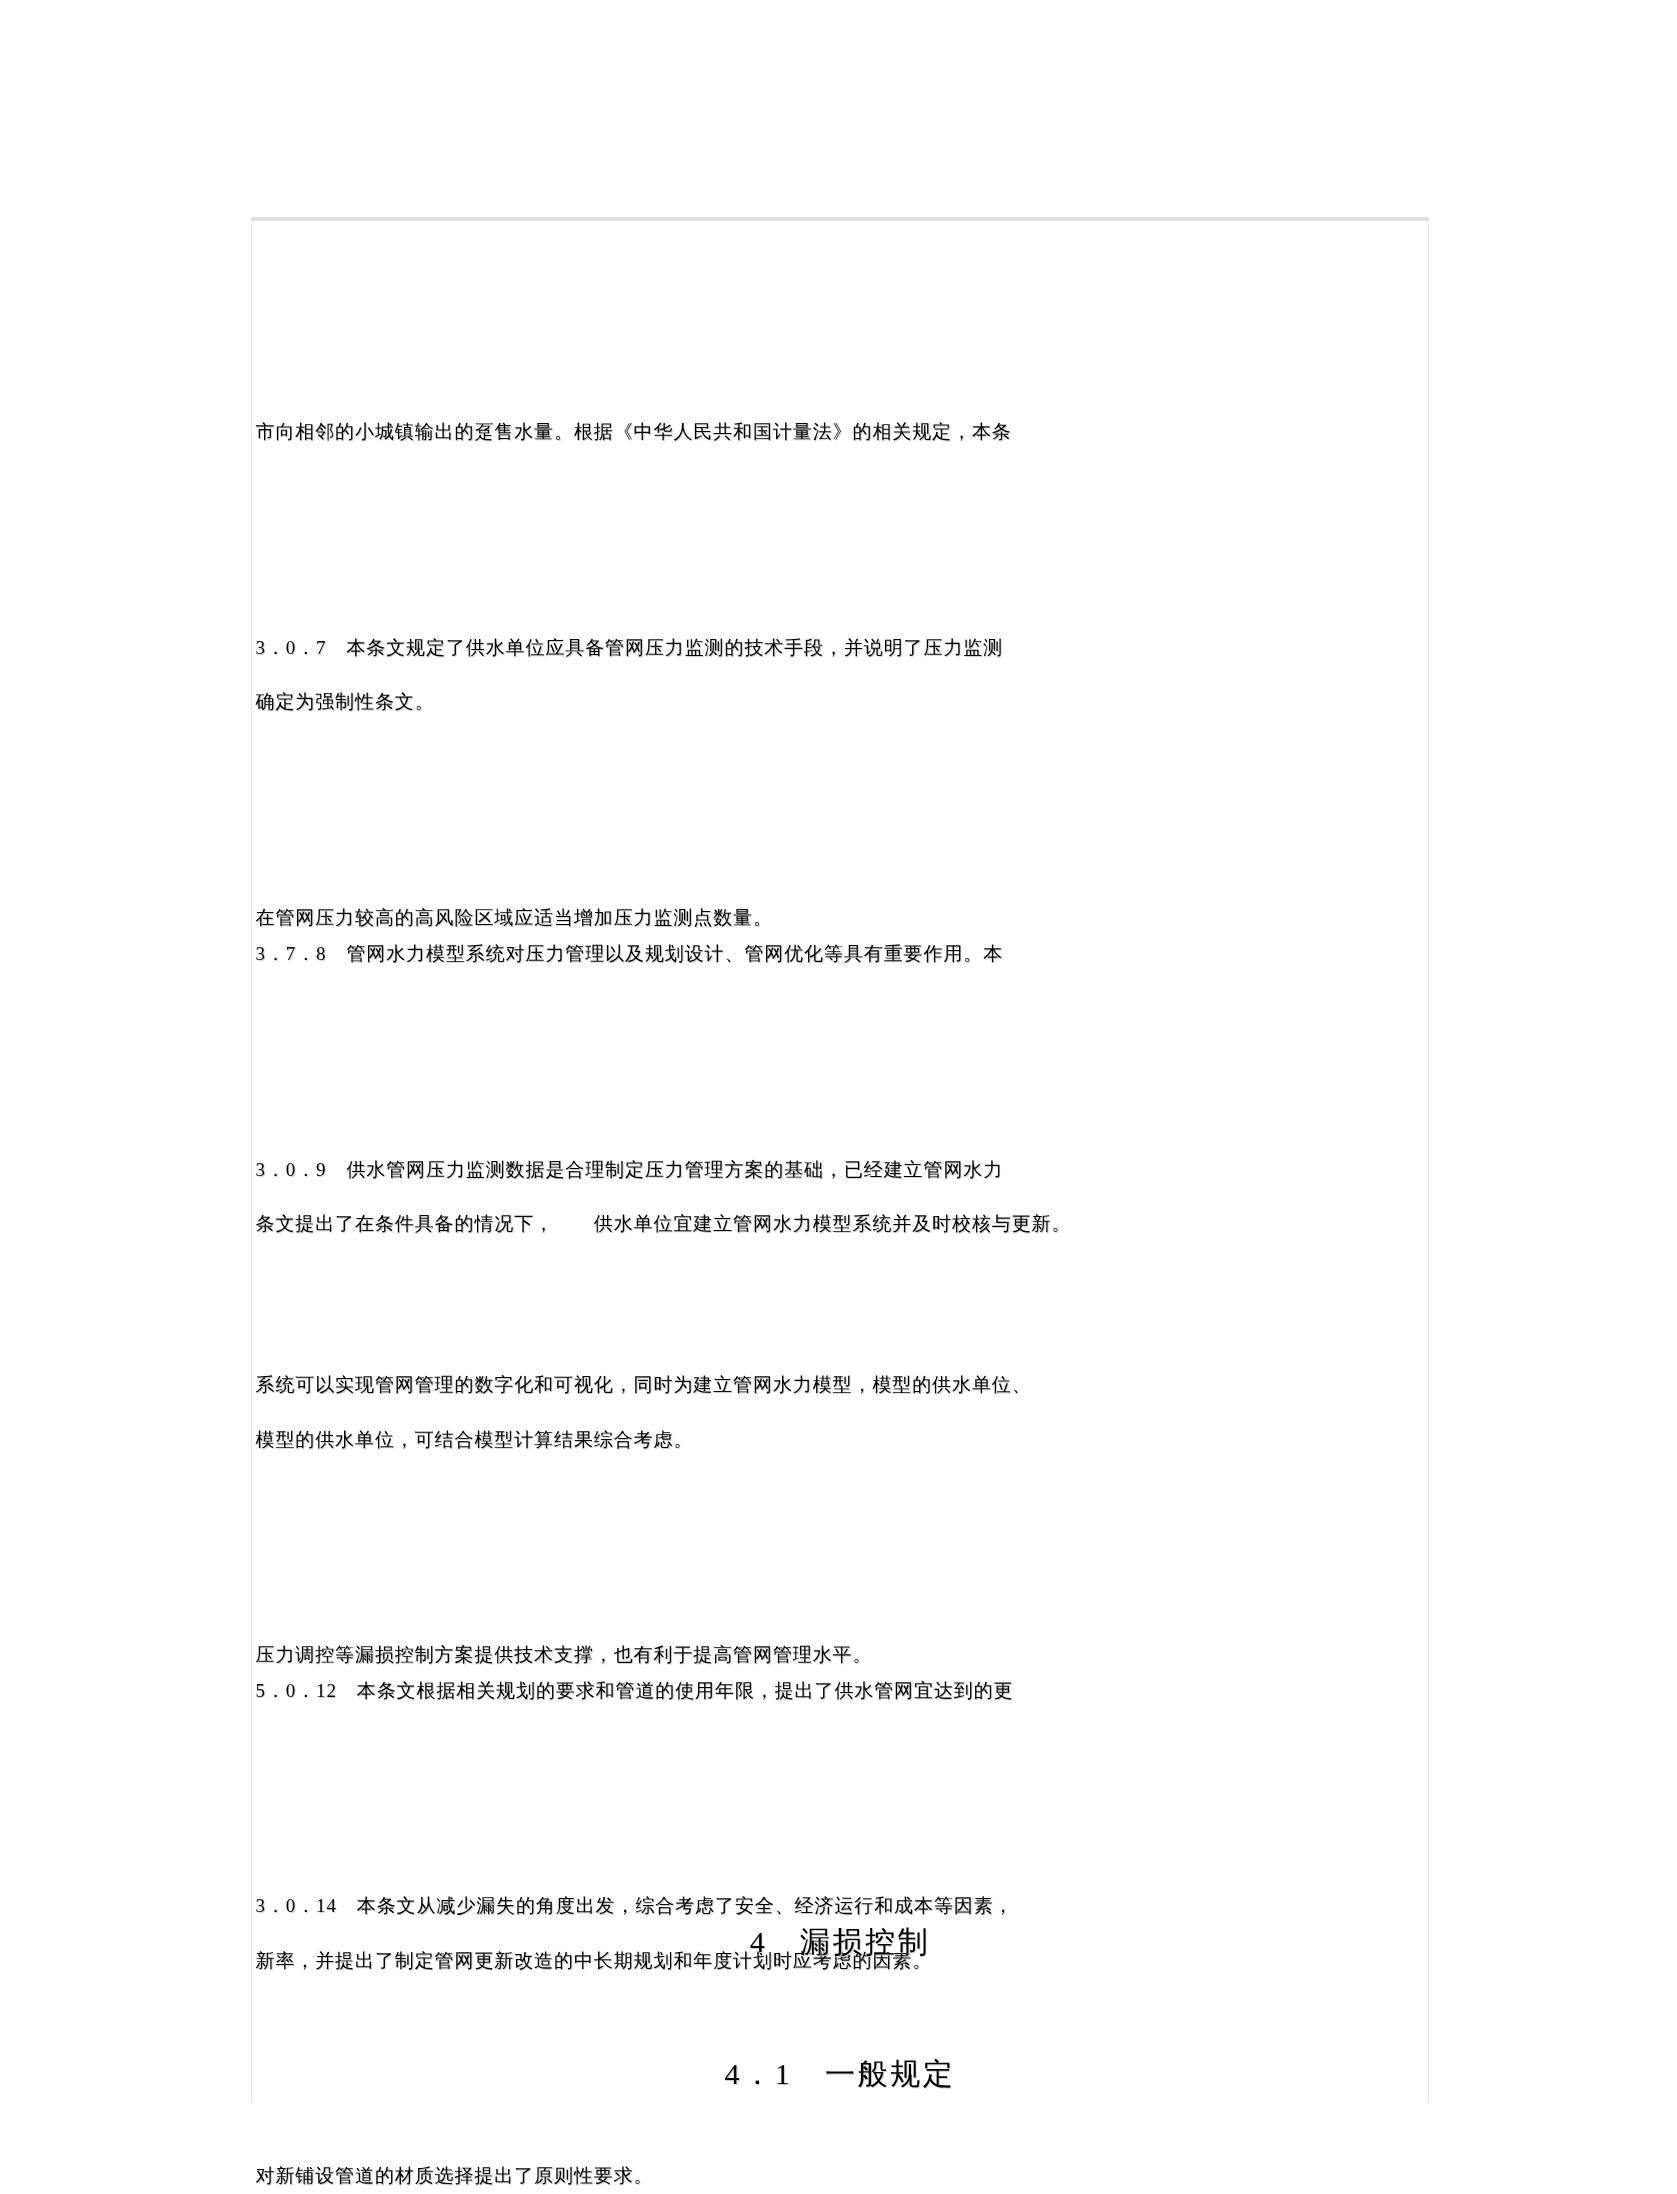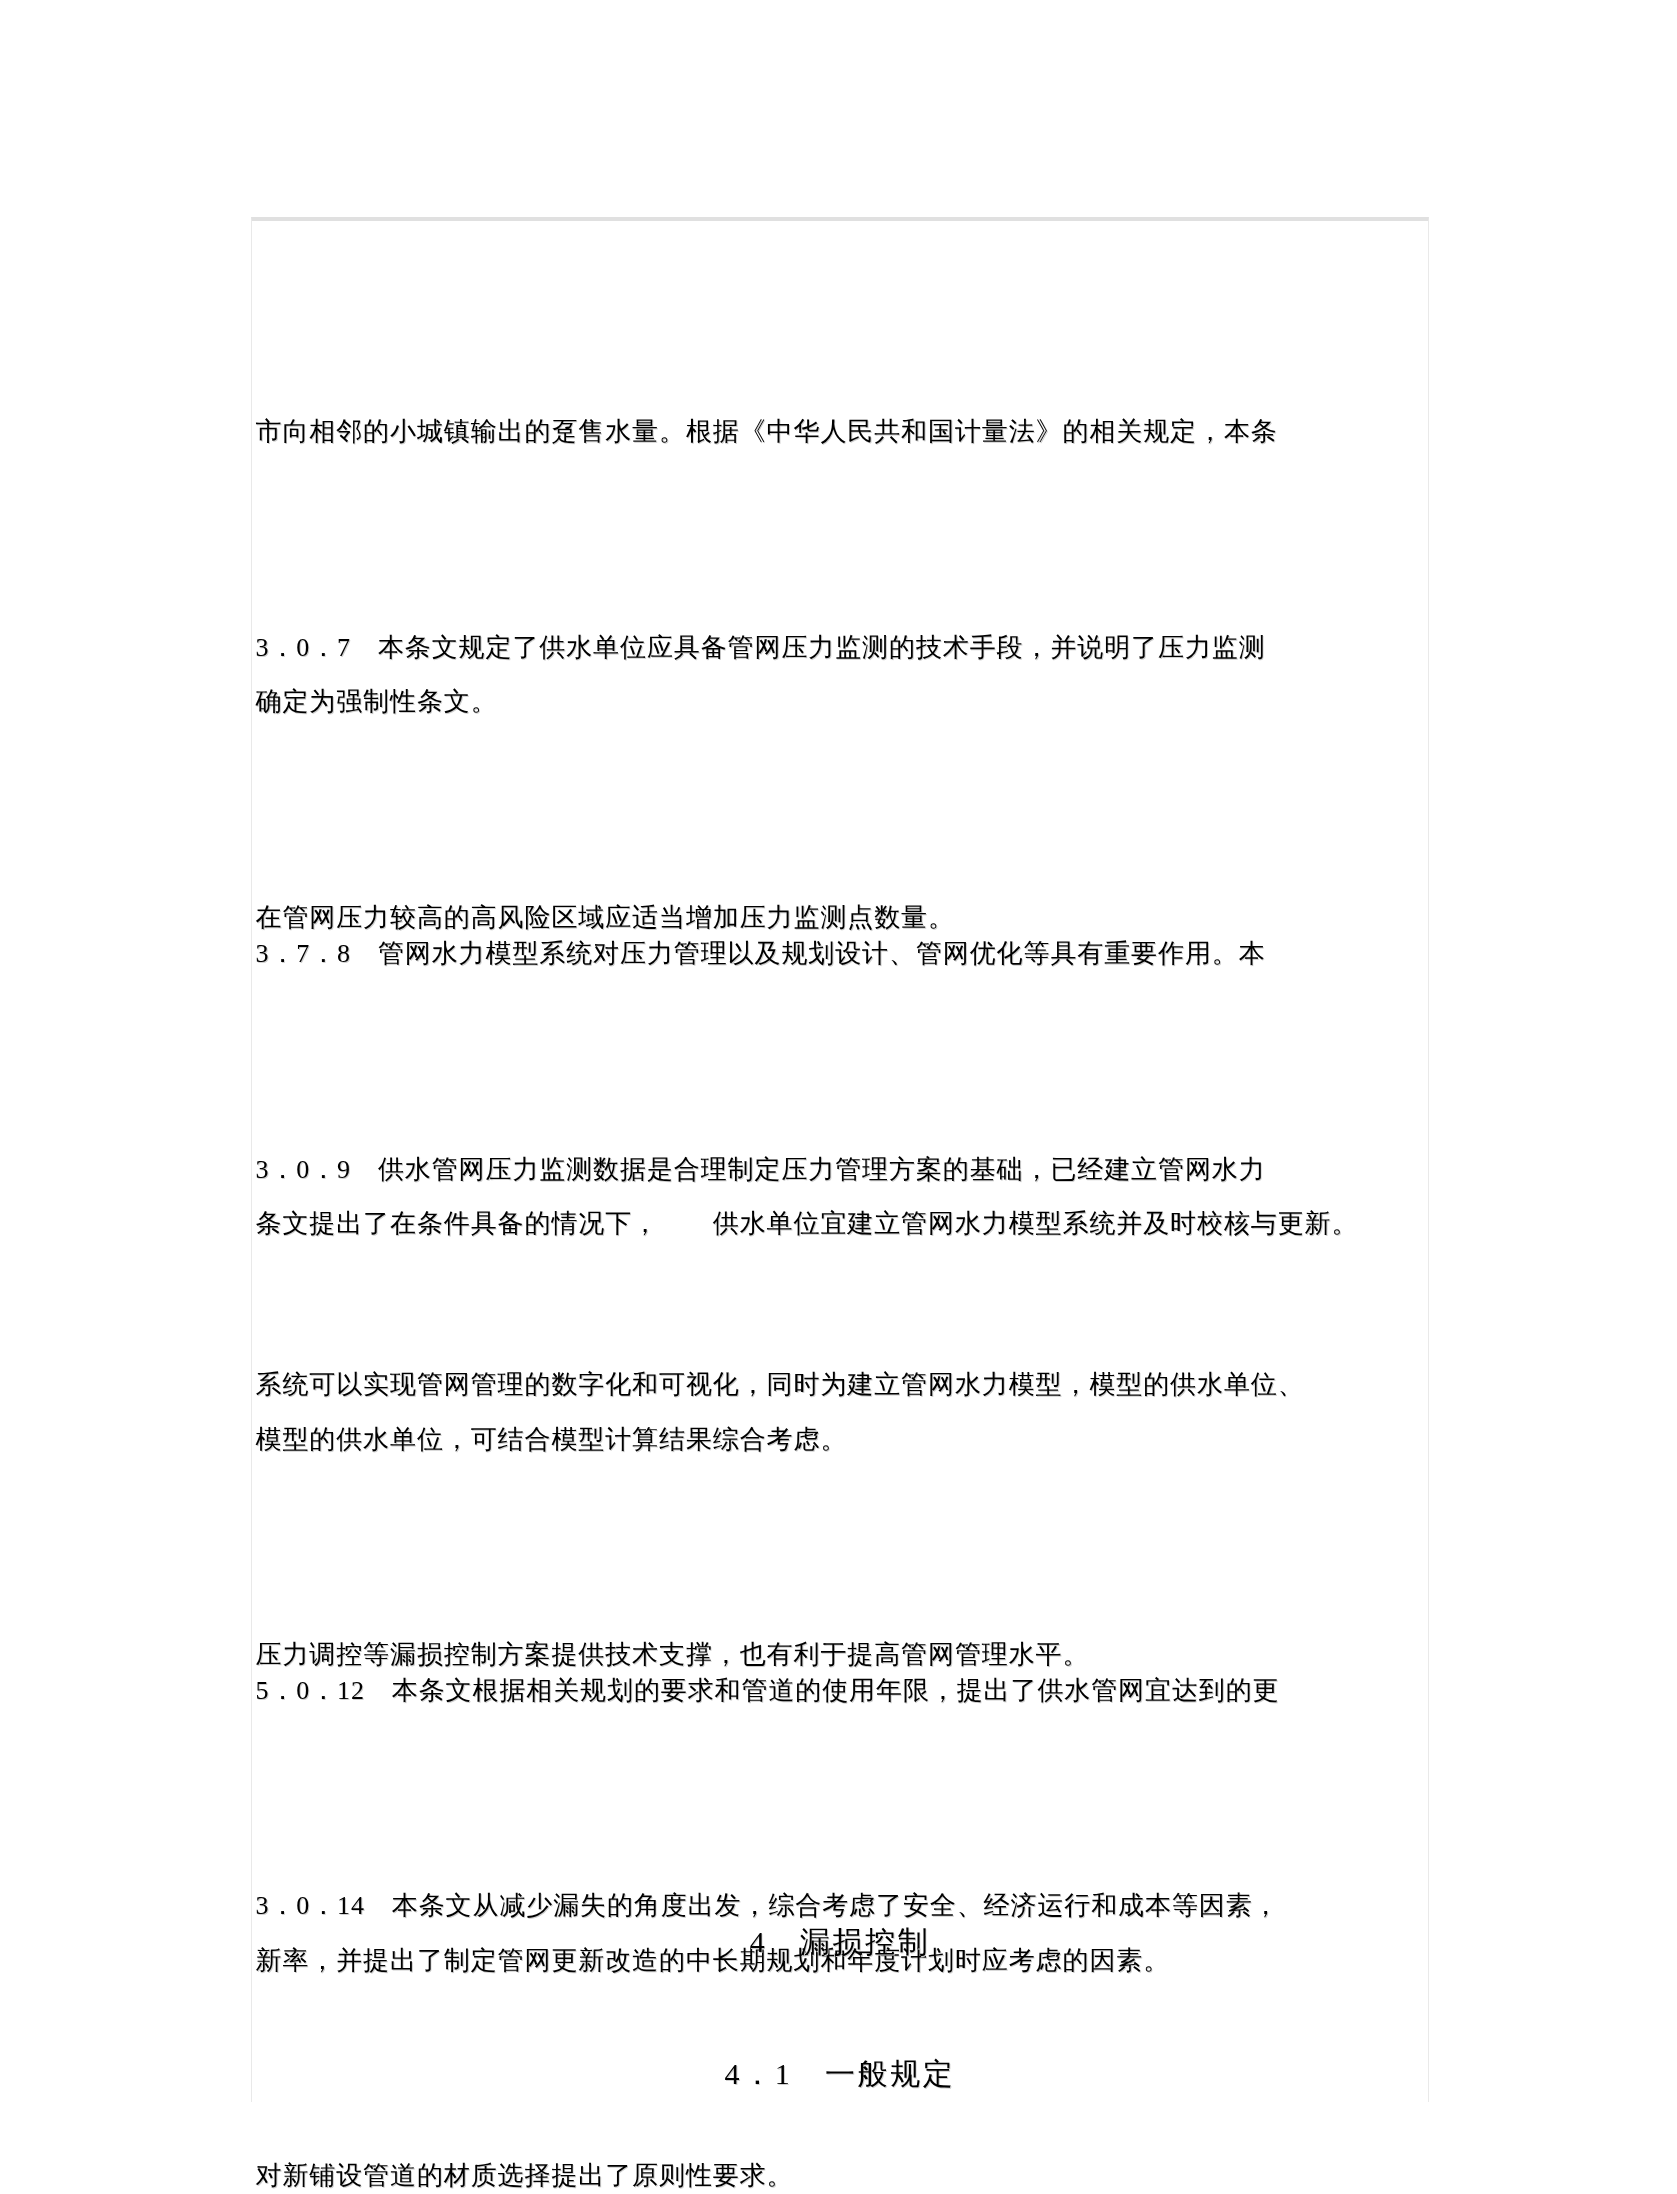--- a/index.html
+++ b/index.html
@@ -24,21 +24,21 @@
     background: #ffffff;
     border-top: 4px solid #e0e0e0;
     border-left: 1.8px solid #e9e9e9;
     border-right: 1.8px solid #e9e9e9;
   }
   .para {
     position: absolute;
     left: 3.5px;
     right: 3.5px;
     color: #000000;
-    font-size: 26px;
+    font-size: 19px;
     line-height: 90px;
     letter-spacing: 0.9px;
     white-space: pre;
     text-shadow: 0.9px 1.3px 0 #cfcfcf;
   }
   .line {
     height: 90px;
   }
   .heading {
     position: absolute;

